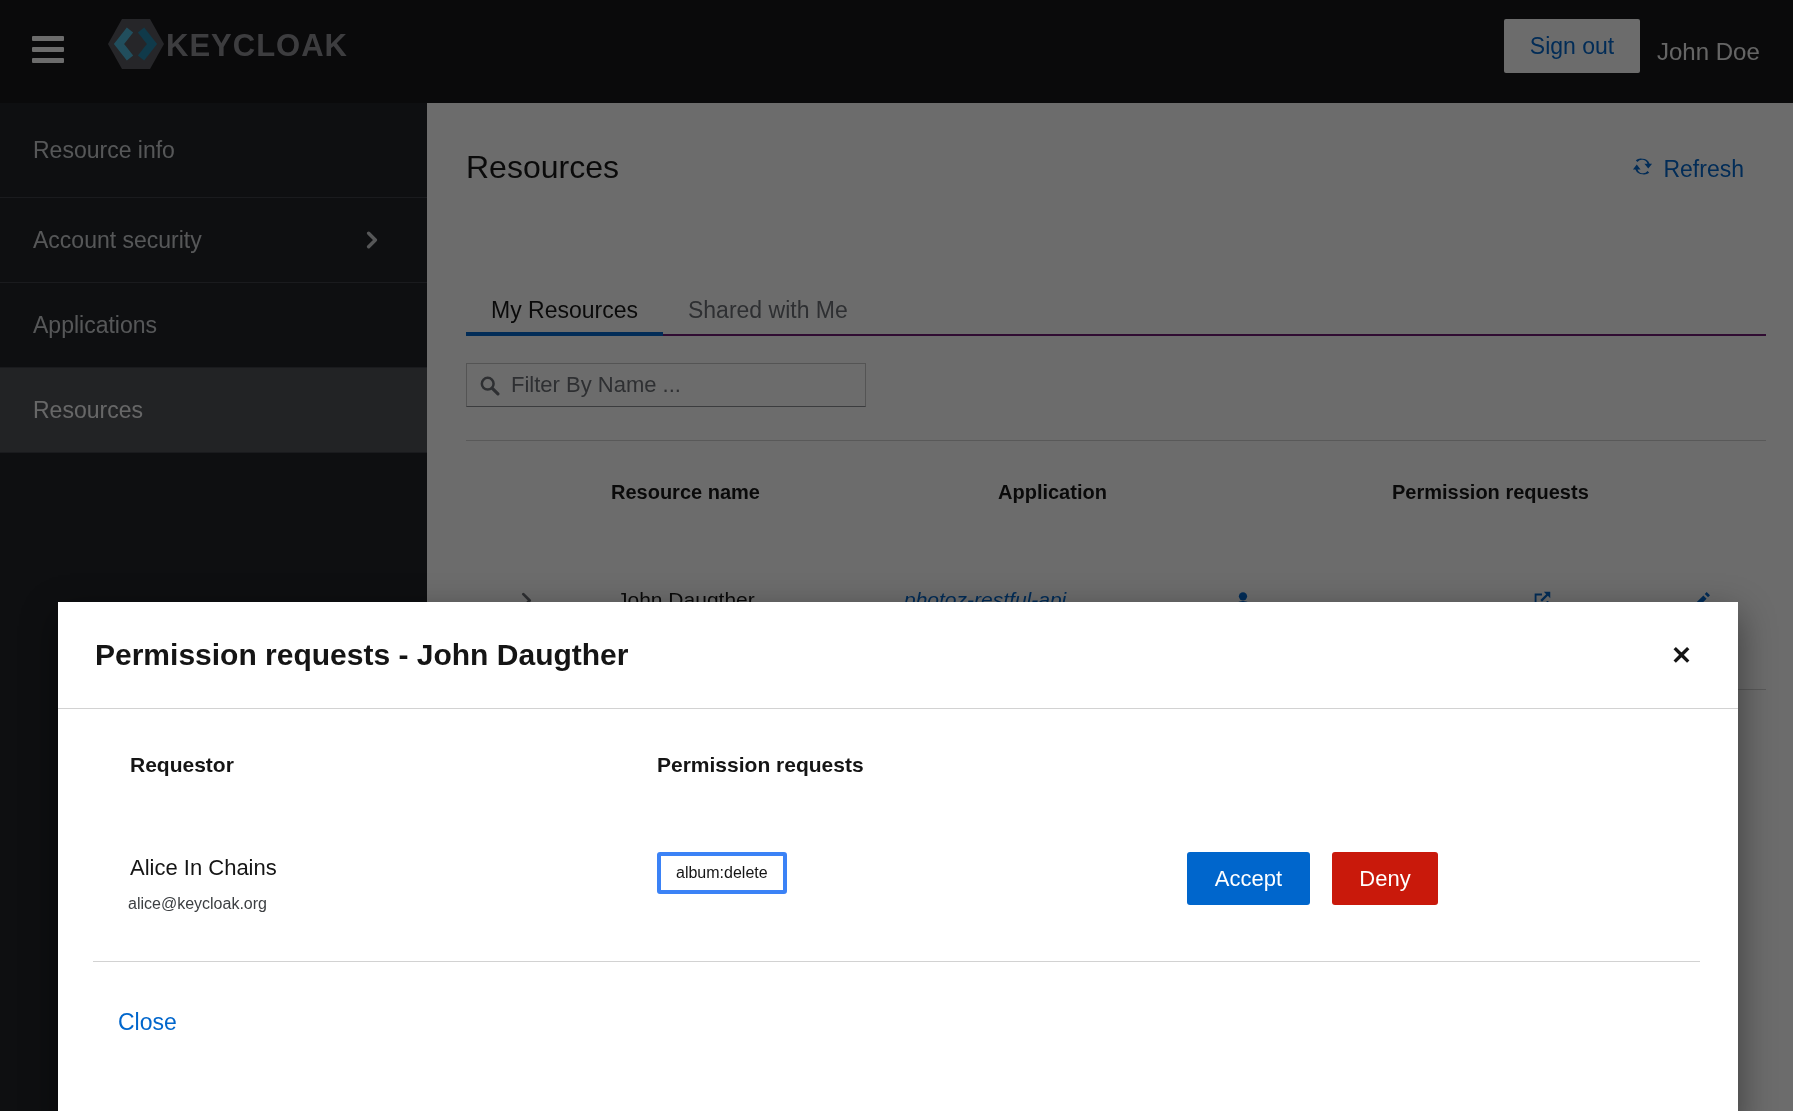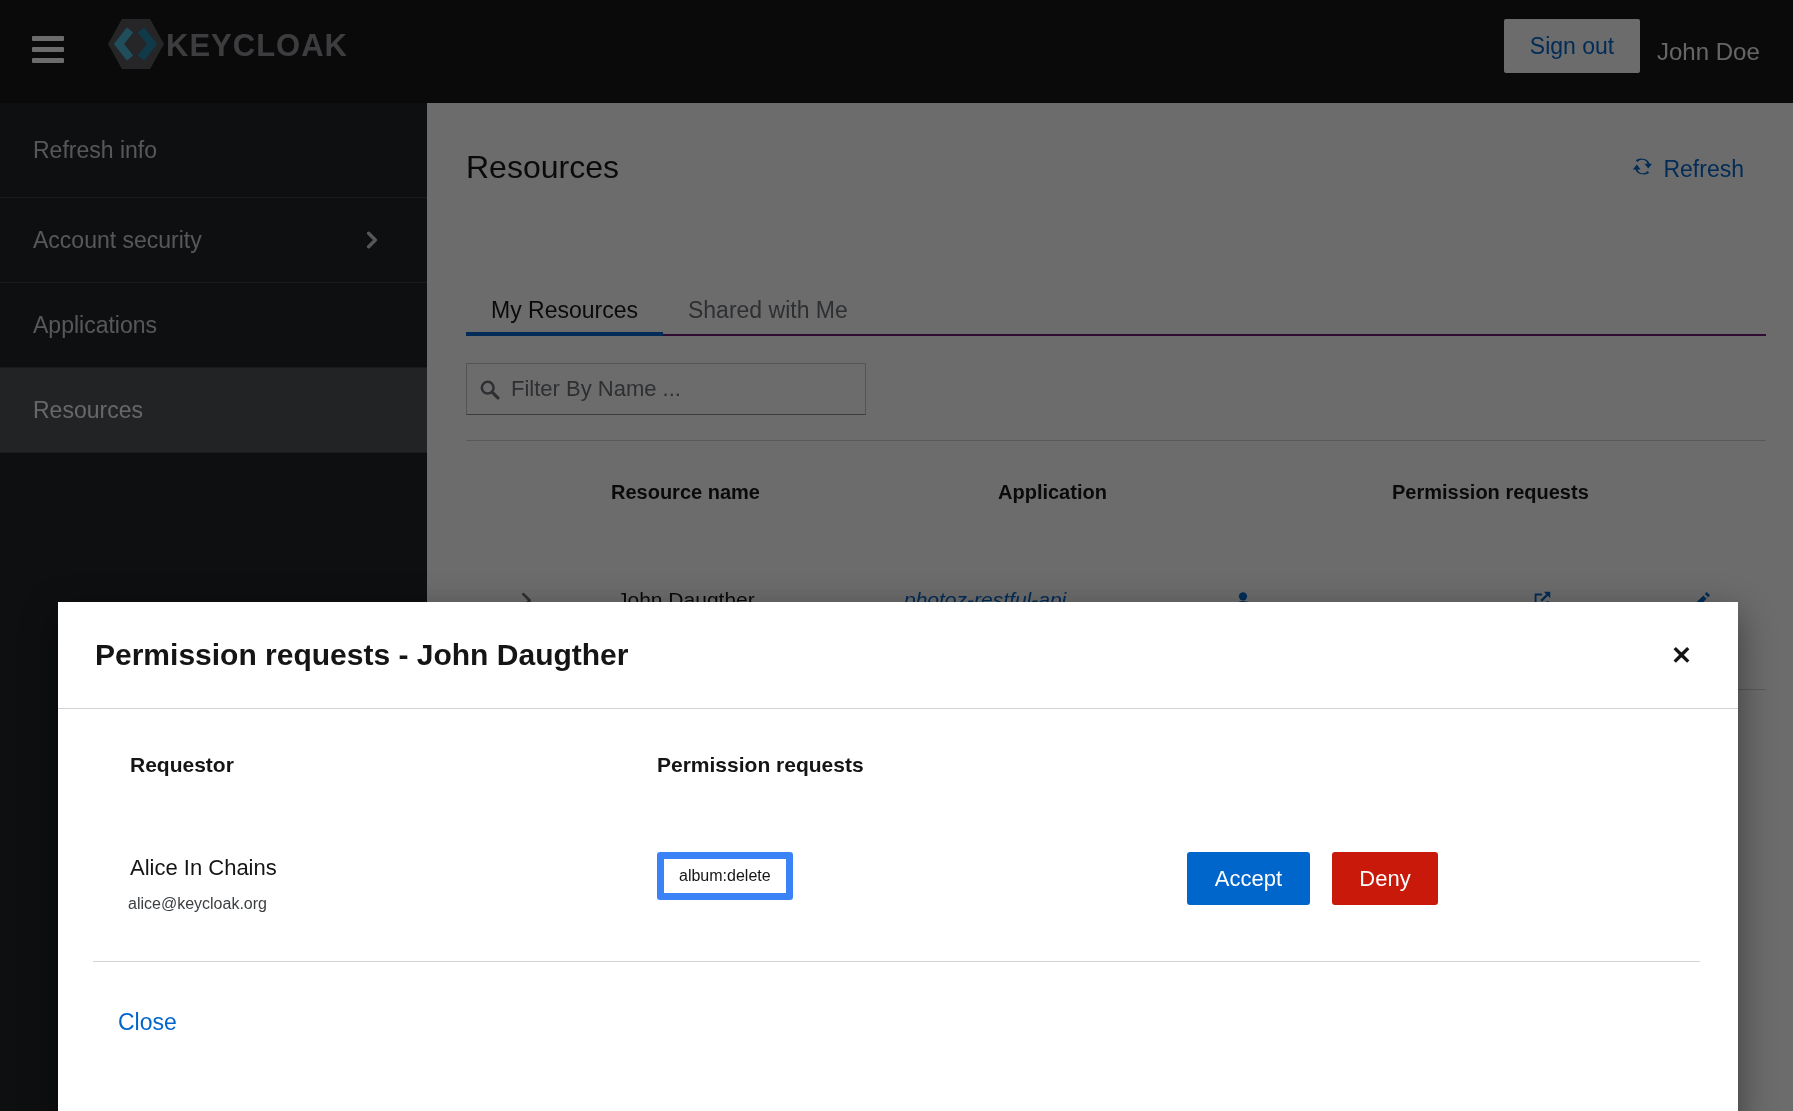--- a/index.html
+++ b/index.html
@@ -30,21 +30,21 @@
   
   .main { position:absolute; left:427px; top:103px; width:1366px; height:1008px; background:#fff; }
   .page-title { position:absolute; left:39px; top:46px; font-size:32px; font-weight:400; color:#151515; }
   .refresh { position:absolute; right:49px; top:52px; display:flex; align-items:center; gap:9px;
              color:#0066CC; font-size:23px; cursor:pointer; }
   .tabs { position:absolute; left:39px; top:186px; width:1300px; height:47px; display:flex;
           align-items:stretch; border-bottom:2px solid #701a75; }
   .tab { display:flex; align-items:center; padding:0 25px; font-size:23px; color:#6a6e73;
          border-bottom:4px solid transparent; margin-bottom:-2px; cursor:pointer; }
   .tab.active { color:#151515; border-bottom-color:#0066CC; }
-  .filter-box { position:absolute; left:39px; top:260px; width:400px; height:52px; background:#fff;
+  .filter-box { position:absolute; left:39px; top:260px; width:400px; height:44px; background:#fff;
                 border:1px solid #c6c6c6; border-bottom-color:#8a8d90; display:flex; align-items:center;
                 padding:0 12px; gap:11px; }
   .filter-box input { border:none; outline:none; flex:1; font-size:22px; color:#151515;
                       font-family:"Liberation Sans", sans-serif; }
   .filter-box input::placeholder { color:#6a6e73; opacity:1; }
   .rule { position:absolute; left:39px; width:1300px; height:1px; background:#d2d2d2; }
   .thead span { position:absolute; font-size:20px; font-weight:700; color:#151515; }
   .trow { position:absolute; left:0; top:480px; width:1366px; }
   .trow .cell { position:absolute; font-size:21px; color:#151515; white-space:nowrap; }
   .trow a { color:#0066CC; text-decoration:none; cursor:pointer; }
@@ -59,21 +59,21 @@
                   display:flex; align-items:center; padding:0 40px 0 37px; }
   .modal-title { font-size:30px; font-weight:700; color:#151515; }
   .modal-close { margin-left:auto; background:none; border:none; font-size:25px; font-weight:700;
                  color:#151515; cursor:pointer; line-height:1; padding:6px; }
   .modal-body { position:relative; height:373px; }
   .col-head { position:absolute; top:44px; font-size:21px; font-weight:700; color:#151515; }
   .col-head.requestor { left:72px; }
   .col-head.permissions { left:599px; }
   .req-name { position:absolute; left:72px; top:146px; font-size:22px; color:#151515; }
   .req-email { position:absolute; left:70px; top:186px; font-size:16px; color:#3c3f42; }
-  .chip { position:absolute; left:599px; top:143px; border:7px solid #3b82f6; border-radius:3px;
+  .chip { position:absolute; left:599px; top:143px; border:4px solid #3b82f6; border-radius:3px;
           padding:8px 15px; font-size:16px; color:#151515; background:#fff; }
   .btn { position:absolute; top:143px; height:53px; border:none; border-radius:3px; color:#fff;
          font-size:22px; cursor:pointer; font-family:"Liberation Sans", sans-serif; }
   .btn-accept { left:1129px; width:123px; background:#0066CC; }
   .btn-deny  { left:1274px; width:106px; background:#C9190B; }
   .modal-rule { position:absolute; left:35px; top:252px; width:1607px; height:1px; background:#d2d2d2; }
   .close-link { position:absolute; left:60px; top:300px; font-size:23px; color:#0066CC;
                 text-decoration:none; cursor:pointer; }
 </style>
 </head>
@@ -96,21 +96,21 @@
         </svg>
       </span>
       <span class="logo-text">KEYCLOAK</span>
     </div>
     <button class="signout-btn">Sign out</button>
     <span class="username">John Doe</span>
   </header>
 
   <nav class="sidebar">
     <div class="nav-item">
-      <span>Refresh info</span>
+      <span>Resource info</span>
     </div>
     <div class="nav-item">
       <span>Account security</span>
       <span class="nav-chevron">
         <svg width="18" height="18" viewBox="0 0 16 16">
             <path d="M5 2l6 6-6 6" fill="none" stroke="currentColor" stroke-width="3" stroke-linecap="round" stroke-linejoin="round"></path>
           </svg>
       </span>
     </div>
     <div class="nav-item">

